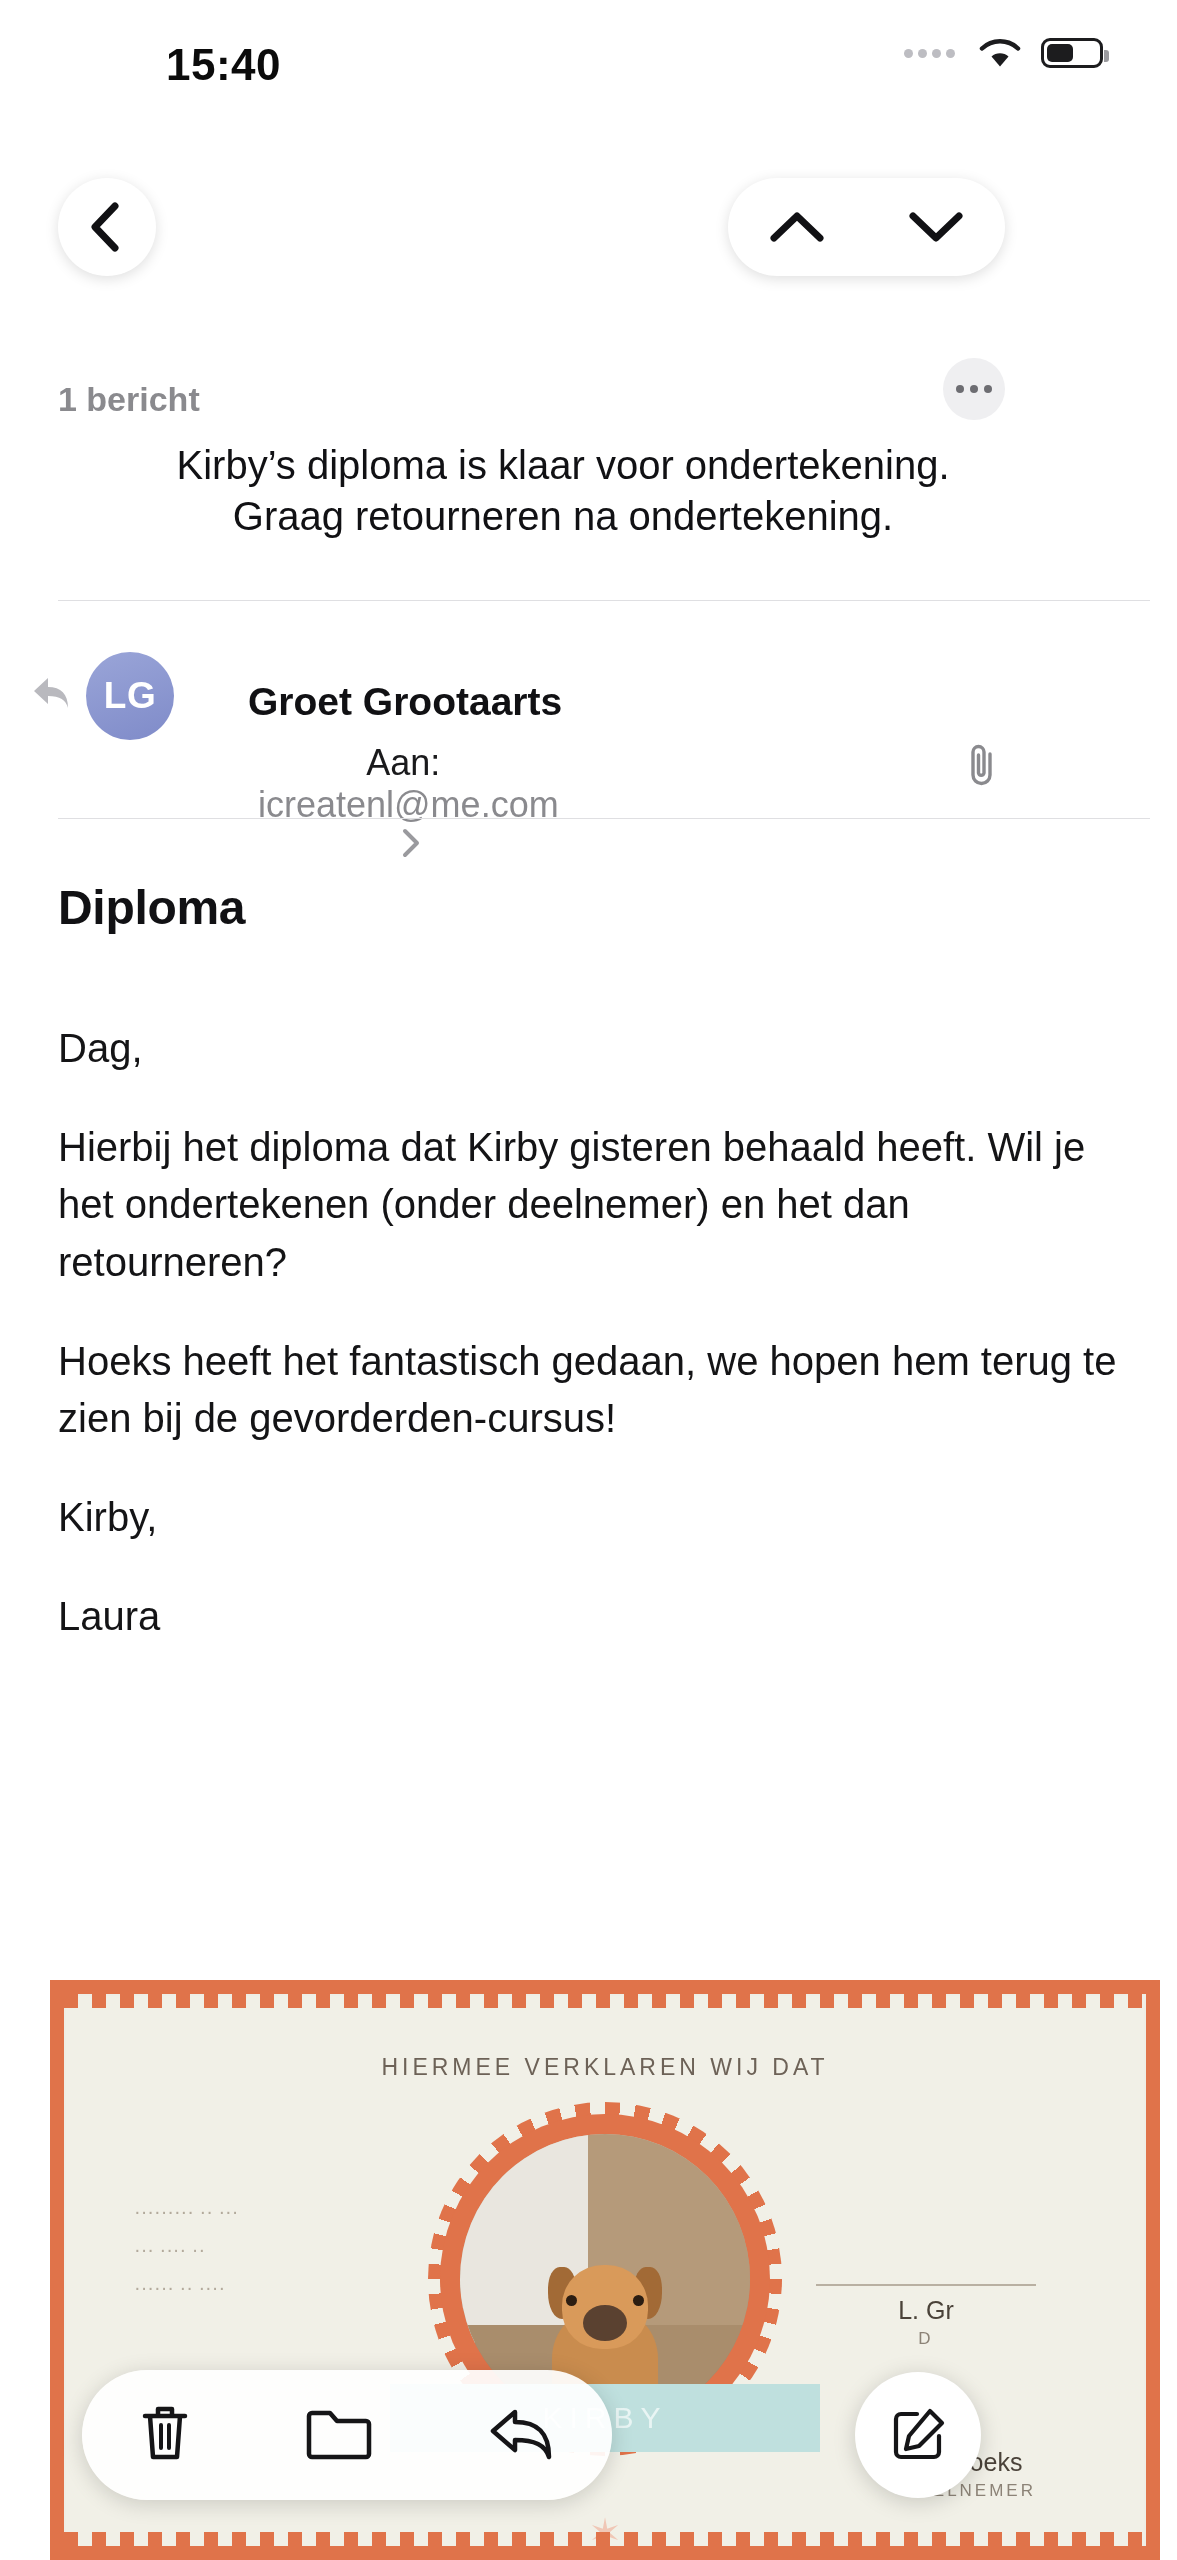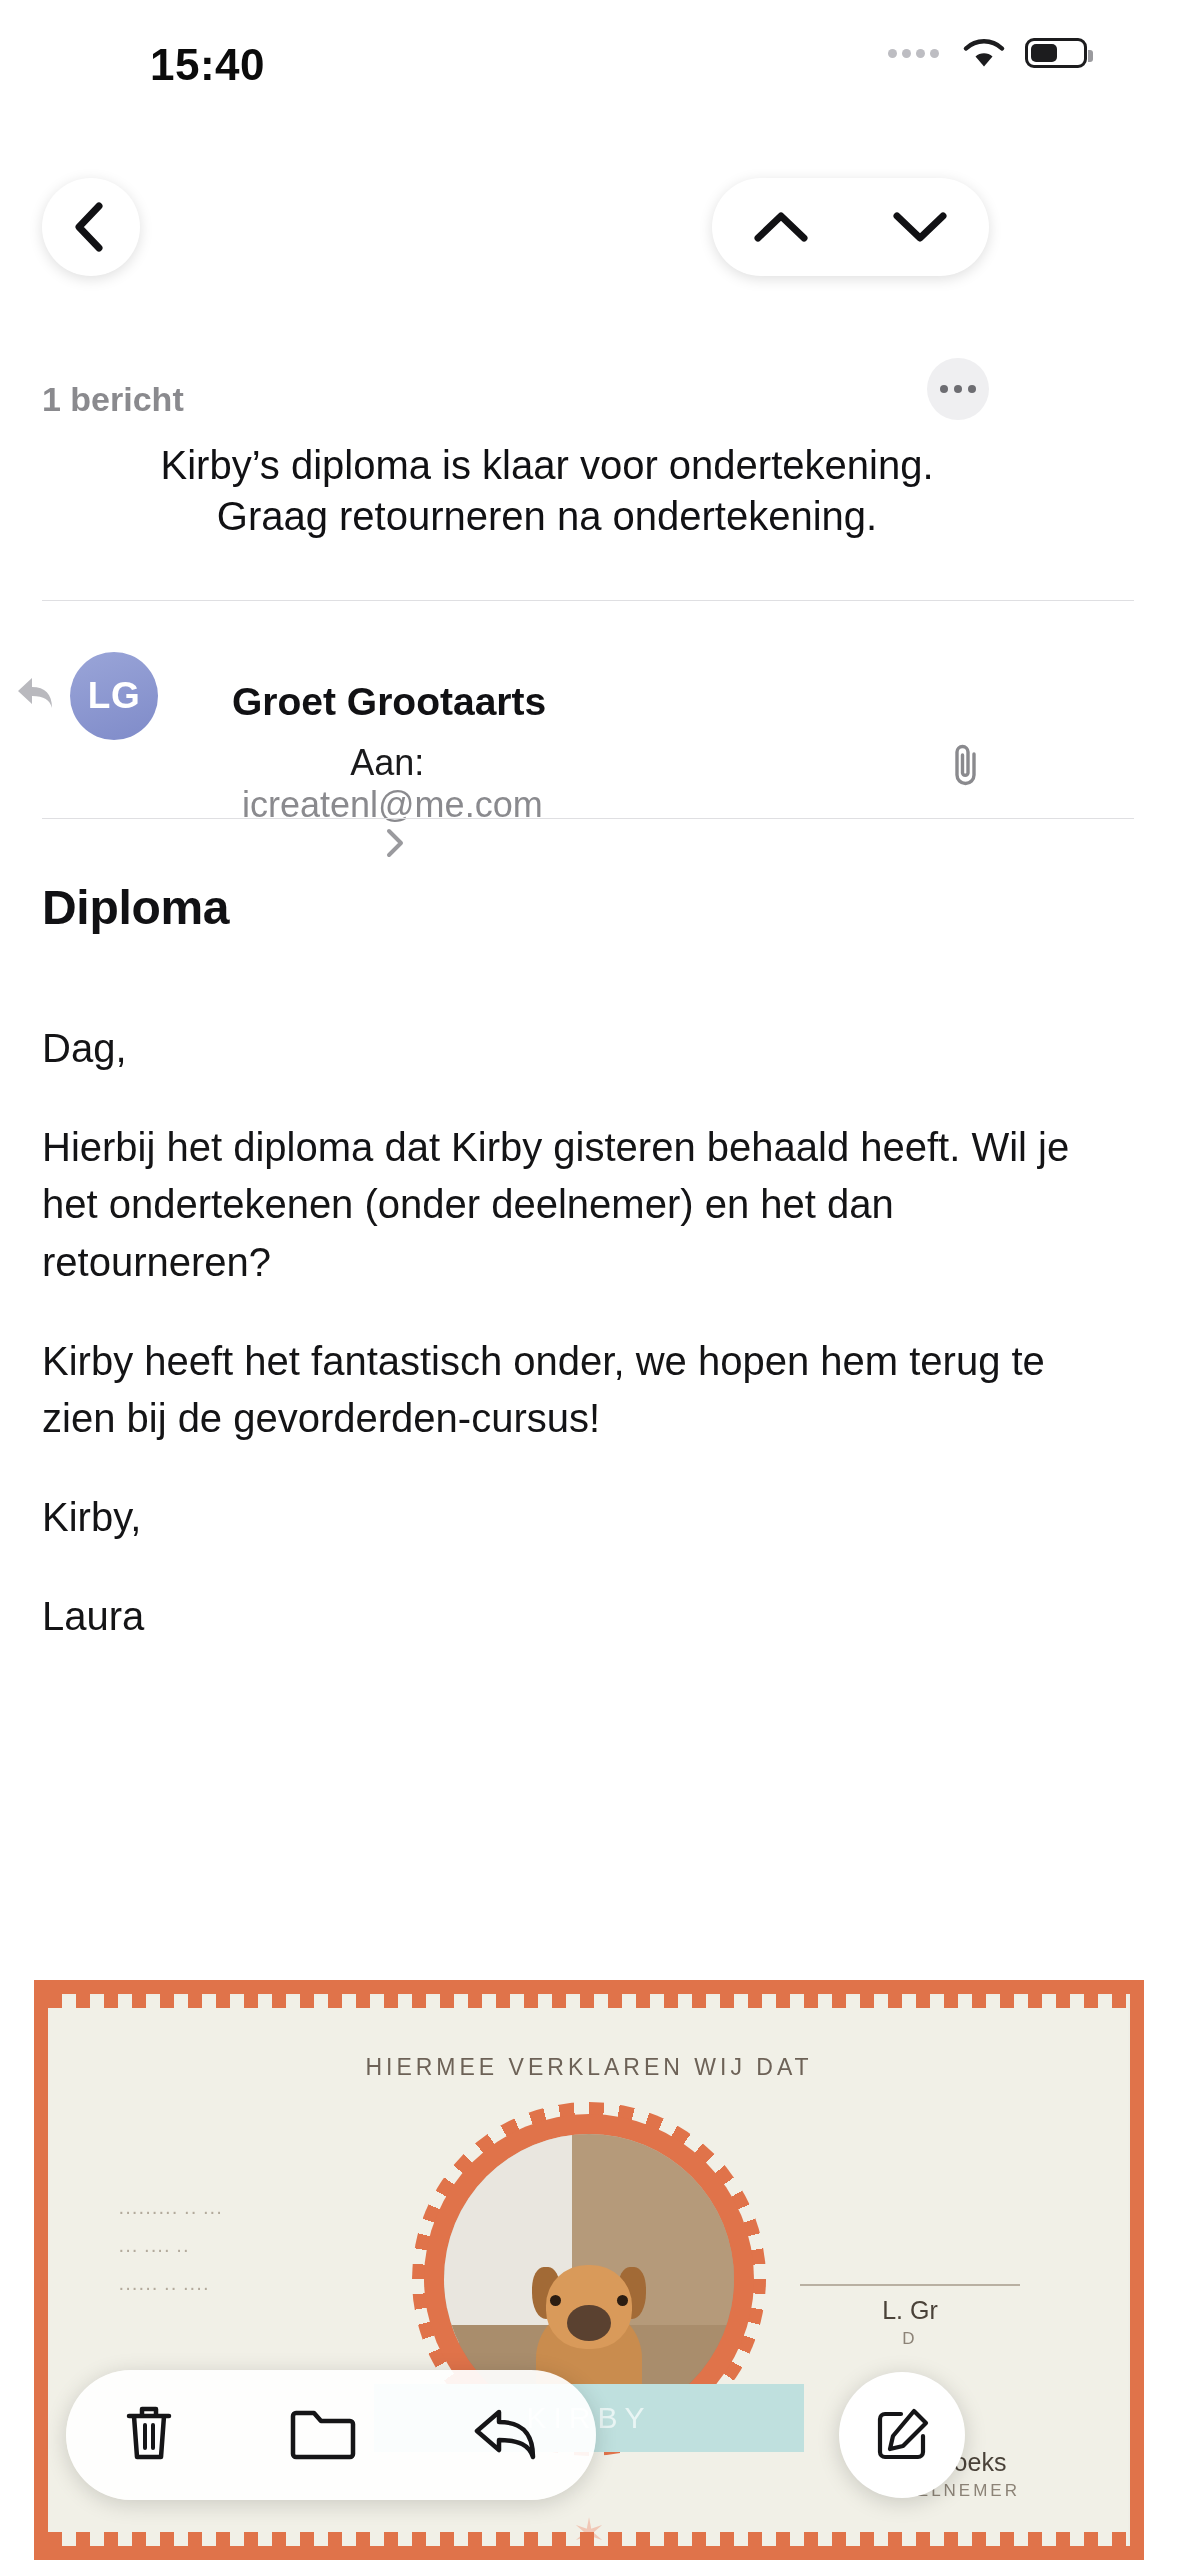--- a/index.html
+++ b/index.html
@@ -8,20 +8,21 @@
     height: 2560px;
     background: #ffffff;
     font-family: "Liberation Sans", sans-serif;
     overflow: hidden;
   }
   #app {
     position: relative;
     width: 1031px;
     height: 2560px;
     background: #ffffff;
+    margin-left: 16px;
   }
 
   
   .statusbar {
     position: absolute;
     top: 0; left: 0;
     width: 1177px;
     height: 118px;
   }
   .status-time {
@@ -454,21 +455,21 @@
       <path d="M25 12 L25 33 A8.5 8.5 0 0 1 8 33 L8 10 A5.5 5.5 0 0 1 19 10 L19 31 A2.8 2.8 0 0 1 13.5 31 L13.5 13" stroke="#8a8a8e" stroke-width="3.4" fill="none" stroke-linecap="round" stroke-linejoin="round"></path>
     </svg>
   </div>
 
   <div class="divider div-2"></div>
 
   <div class="mail-subject">Diploma</div>
   <div class="mail-body">
     <p>Dag,</p>
     <p>Hierbij het diploma dat Kirby gisteren behaald heeft. Wil je het ondertekenen (onder deelnemer) en het dan retourneren?</p>
-    <p>Kirby heeft het fantastisch onder, we hopen hem terug te zien bij de gevorderden-cursus!</p>
+    <p>Hoeks heeft het fantastisch gedaan, we hopen hem terug te zien bij de gevorderden-cursus!</p>
     <p>Kirby,</p>
     <p>Laura</p>
   </div>
 
   <div class="certificate">
     <div class="cert-inner">
       <div class="cert-caption">HIERMEE VERKLAREN WIJ DAT</div>
 
       <div class="cert-faint-left">
         ·········  ··  ···<br>···  ····  ··<br>······ ·· ····

